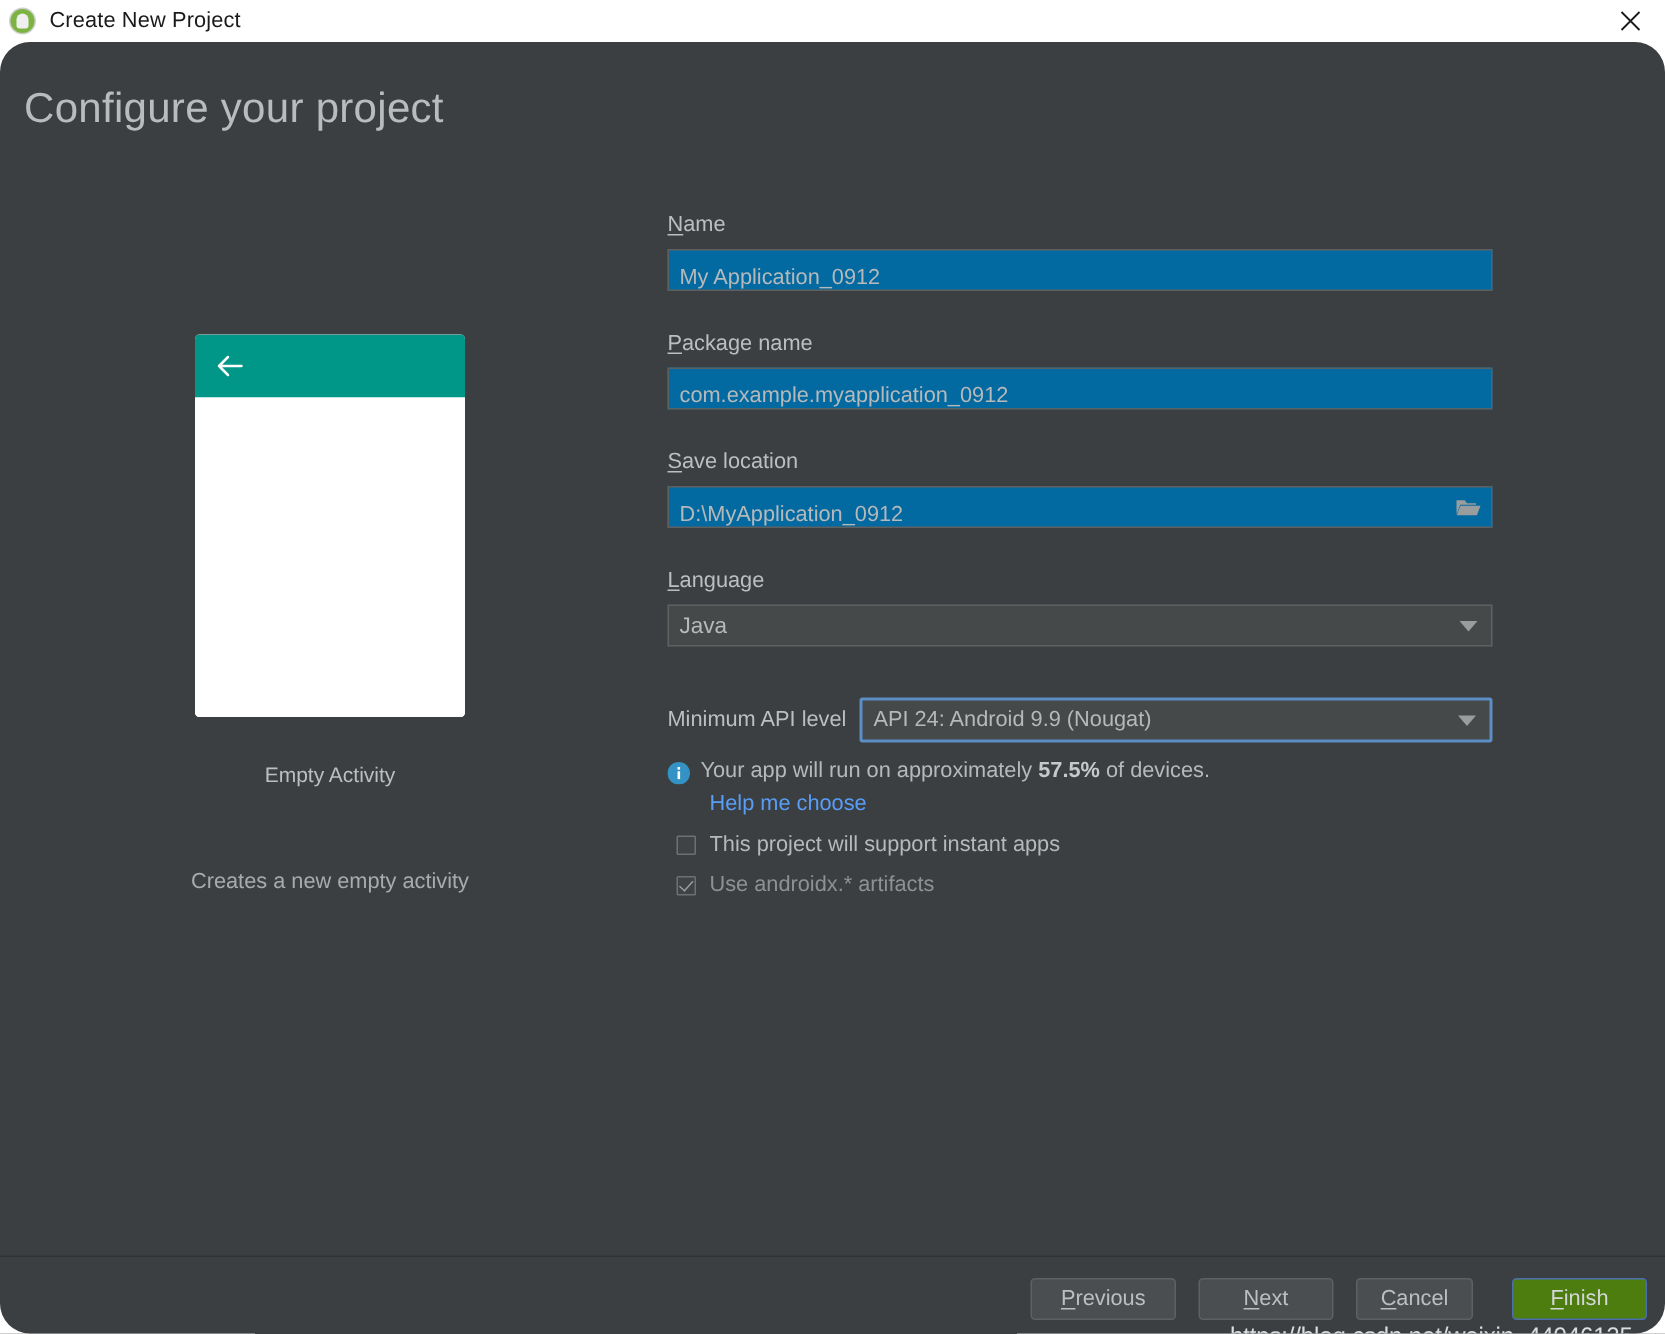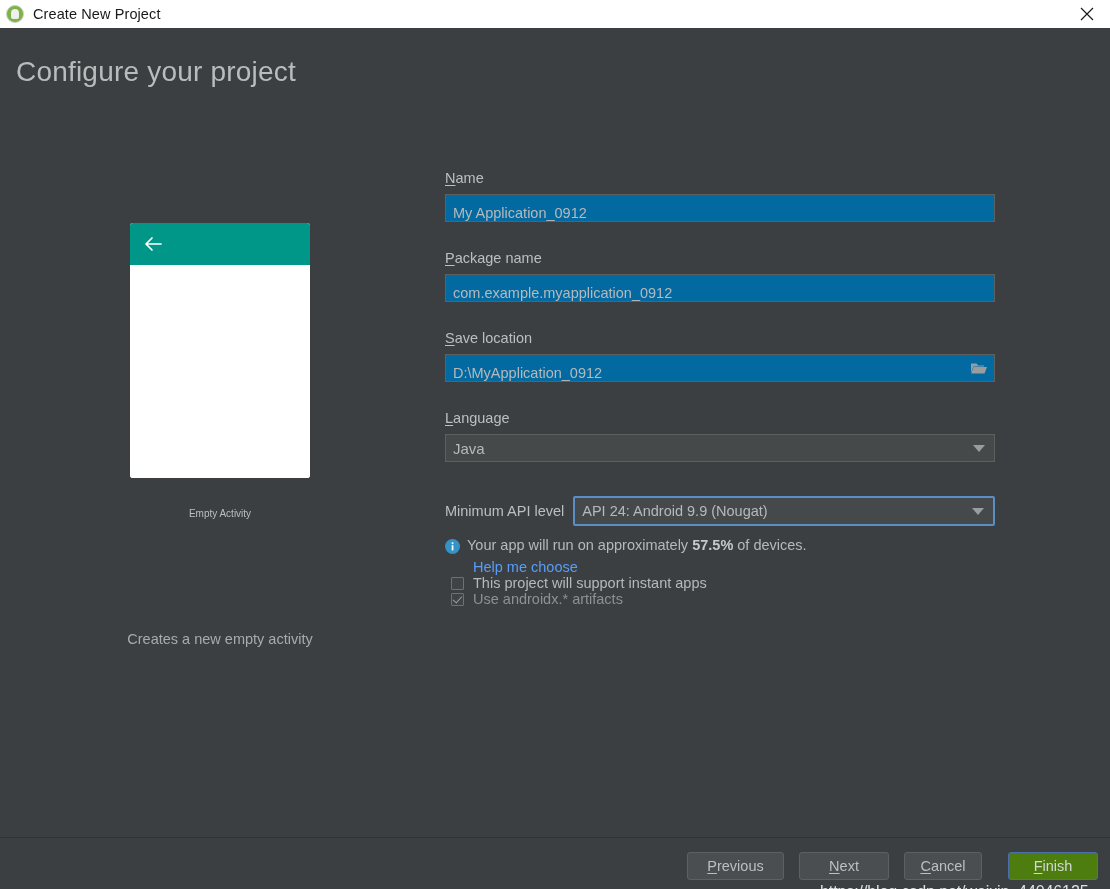--- a/index.html
+++ b/index.html
@@ -69,20 +69,21 @@
   }
   #close-btn svg { display: block; }
 
   
   #dialog {
     position: absolute;
     left: 0; top: 28px;
     width: 1110px; height: 861px;
     background: #3c3f41;
     overflow: hidden;
+    border-radius: 20px;
   }
 
   #wizard-title {
     position: absolute;
     left: 16px; top: 28px;
     font-size: 28px;
     color: #b9bcbd;
     font-weight: 400;
     letter-spacing: .2px;
   }
@@ -112,26 +113,26 @@
     margin-left: 12px;
     width: 22px; height: 22px;
   }
   #phone-content {
     height: 213px;
     background: #ffffff;
   }
   #template-name {
     text-align: center;
     margin-top: 30px;
-    font-size: 10px;
+    font-size: 14px;
     color: #bcbfc0;
   }
   #template-desc {
     text-align: center;
-    margin-top: 112px;
+    margin-top: 56px;
     font-size: 14.5px;
     color: #a8abac;
   }
 
   
   #form {
     position: absolute;
     left: 445px;
     top: 114px;
     width: 550px;
@@ -160,21 +161,21 @@
     padding-left: 7px;
     white-space: nowrap;
     overflow: hidden;
   }
   .folder-btn {
     position: absolute;
     right: 6px; top: 50%;
     transform: translateY(-50%);
     width: 18px; height: 15px;
   }
-  .group { margin-bottom: 27px; margin-top: 28px; }
+  .group { margin-bottom: 27px; }
 
   .combo {
     position: relative;
     height: 28px;
     background: #45494a;
     border: 1px solid #5e6060;
     box-sizing: border-box;
     display: flex;
     align-items: center;
   }
@@ -251,20 +252,21 @@
   #help-link {
     margin-left: 28px;
     margin-top: 5px;
     font-size: 14.5px;
     color: #589df6;
   }
 
   .cb-row {
     display: flex;
     align-items: center;
+    margin-top: 11px;
     margin-left: 6px;
   }
   .cb-box {
     width: 13px; height: 13px;
     border: 1px solid #6e7172;
     background: #3f4345;
     box-sizing: border-box;
     margin-right: 9px;
     position: relative;
     flex: 0 0 auto;

